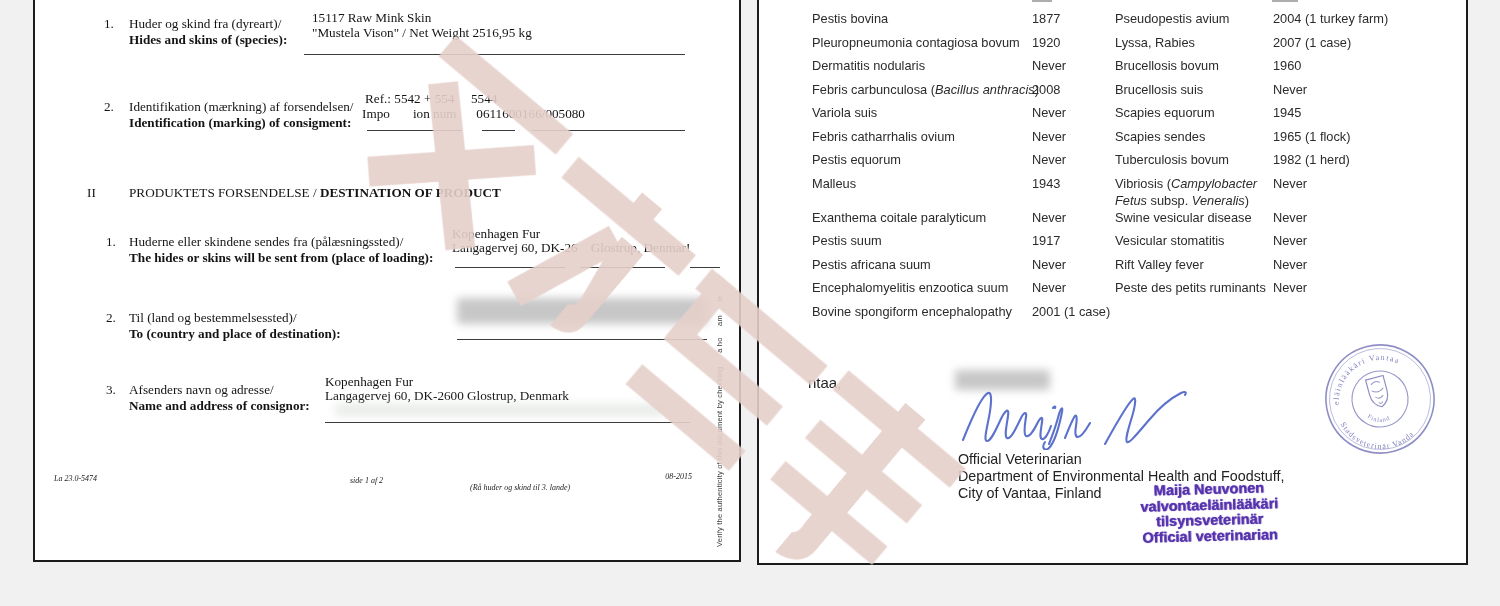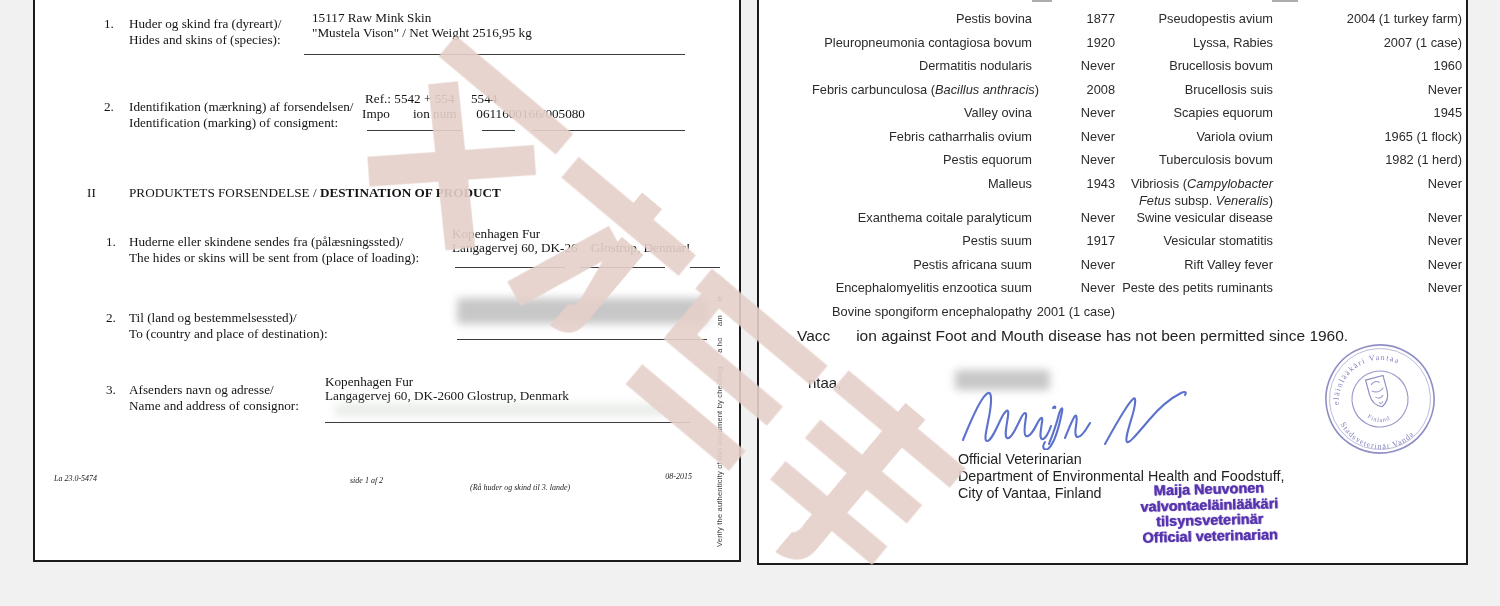--- a/index.html
+++ b/index.html
@@ -3,33 +3,33 @@
 <meta charset="utf-8">
 <style>
   html,body{margin:0;padding:0;}
   body{width:1500px;height:606px;background:#f1f1f2;overflow:hidden;position:relative;
        font-family:"Liberation Sans",sans-serif;}
   .page{position:absolute;background:#fff;border:2px solid #1b1b1b;box-sizing:border-box;z-index:1;}
   #left-page{left:33px;top:-6px;width:708px;height:568px;font-family:"Liberation Serif",serif;color:#141414;}
   #right-page{left:757px;top:-4px;width:711px;height:569px;color:#232323;}
   .t{position:absolute;white-space:nowrap;}
   .lbl{font-size:13.2px;}
-  .lblb{font-size:13.2px;font-weight:normal;}
+  .lblb{font-size:13.2px;font-weight:bold;}
   .val{font-size:13.2px;}
   .rule{position:absolute;border-top:1.5px solid #3c3c3c;height:0;}
   .blurbox{position:absolute;background:#c7c7c7;filter:blur(4px);border-radius:2px;}
   .smudge{position:absolute;background:#ccd4cc;filter:blur(5px);opacity:.45;}
   .foot{font-size:8px;color:#222;font-style:italic;}
   #edge-note{position:absolute;left:680px;top:551px;width:500px;transform:rotate(-90deg);
      transform-origin:0 0;font-family:"Liberation Sans",sans-serif;font-size:7.5px;color:#3a3a3a;
      letter-spacing:.2px;z-index:6;}
   
   #disease-table{position:absolute;left:53px;top:12px;width:650px;font-size:12.8px;color:#2b2b2b;}
   .trow{display:grid;grid-template-columns:220px 83px 158px 1fr;min-height:23.5px;
-        line-height:17px;align-items:start;text-align:right;}
+        line-height:17px;align-items:start;}
   .tcell{white-space:pre;}
   #statement{position:absolute;left:38px;top:329px;font-size:15.5px;}
   #vantaa-line{position:absolute;left:49px;top:376px;font-size:15px;}
   #sig-blur{position:absolute;left:196px;top:372px;width:95px;height:20px;}
   #signature-svg{position:absolute;left:198px;top:390px;z-index:6;}
   #signer-block{position:absolute;left:199px;top:453px;font-size:14.3px;line-height:17.2px;color:#222;}
   #name-stamp{position:absolute;left:338px;top:484px;width:225px;text-align:center;
      transform:rotate(-1.5deg);font-weight:bold;font-size:14.5px;line-height:15.5px;
      color:#5633ad;text-shadow:0 0 1px rgba(86,51,173,.85),1px 0 0 rgba(86,51,173,.45);}
   #round-stamp{position:absolute;left:561px;top:341px;width:120px;height:120px;opacity:.85;}
@@ -117,29 +117,29 @@
         <div class="tcell">Brucellosis bovum</div>
         <div class="tcell">1960</div>
       </div>
       <div class="trow">
         <div class="tcell">Febris carbunculosa (<i>Bacillus anthracis</i>)</div>
         <div class="tcell">2008</div>
         <div class="tcell">Brucellosis suis</div>
         <div class="tcell">Never</div>
       </div>
       <div class="trow">
-        <div class="tcell">Valley ovina</div>
+        <div class="tcell">Variola suis</div>
         <div class="tcell">Never</div>
         <div class="tcell">Scapies equorum</div>
         <div class="tcell">1945</div>
       </div>
       <div class="trow">
         <div class="tcell">Febris catharrhalis ovium</div>
         <div class="tcell">Never</div>
-        <div class="tcell">Variola ovium</div>
+        <div class="tcell">Scapies sendes</div>
         <div class="tcell">1965 (1 flock)</div>
       </div>
       <div class="trow">
         <div class="tcell">Pestis equorum</div>
         <div class="tcell">Never</div>
         <div class="tcell">Tuberculosis bovum</div>
         <div class="tcell">1982 (1 herd)</div>
       </div>
       <div class="trow">
         <div class="tcell">Malleus</div>
@@ -173,21 +173,20 @@
         <div class="tcell">Never</div>
       </div>
       <div class="trow">
         <div class="tcell">Bovine spongiform encephalopathy</div>
         <div class="tcell">2001 (1 case)</div>
         <div class="tcell"></div>
         <div class="tcell"></div>
       </div>
     </div>
 
-  <div class="t" id="statement">Vacc&nbsp;&nbsp;&nbsp;&nbsp;&nbsp;&nbsp;ion against Foot and Mouth disease has not been permitted since 1960.</div>
 
   <div class="t" id="vantaa-line">ntaa,</div>
   <div class="blurbox" id="sig-blur"></div>
 
   <svg id="signature-svg" width="240" height="62" viewBox="0 0 240 62">
     <g fill="none" stroke="#4e66c8" stroke-width="2.1" stroke-linecap="round" opacity=".92">
       <path d="M6,52 C14,32 24,8 31,5 C36,3 34,20 31,34 C29,44 27,53 30,53 C35,53 41,36 46,27
                C50,21 52,21 51,28 C50,36 47,48 50,50 C54,52 60,38 64,30 C67,24 70,23 69,29
                C68,36 66,46 69,48 C73,50 78,40 81,34 C84,29 86,28 85,34 C84,42 82,50 85,51
                C88,52 92,44 94,38 M96,20 C97,18 99,18 98,20 M92,56 C96,46 100,34 102,26

